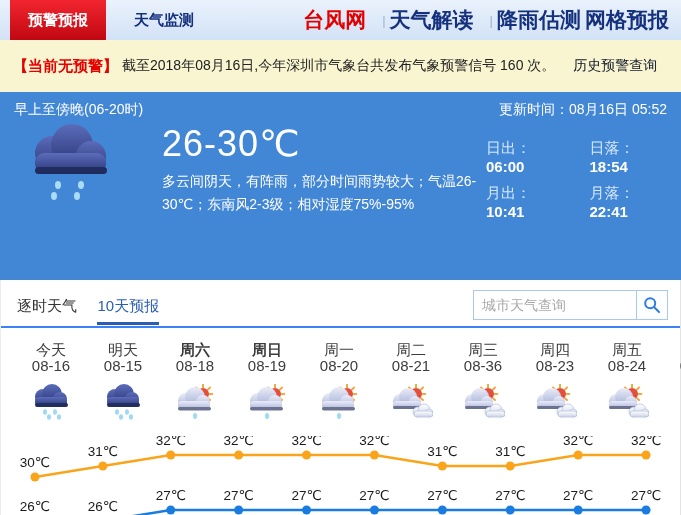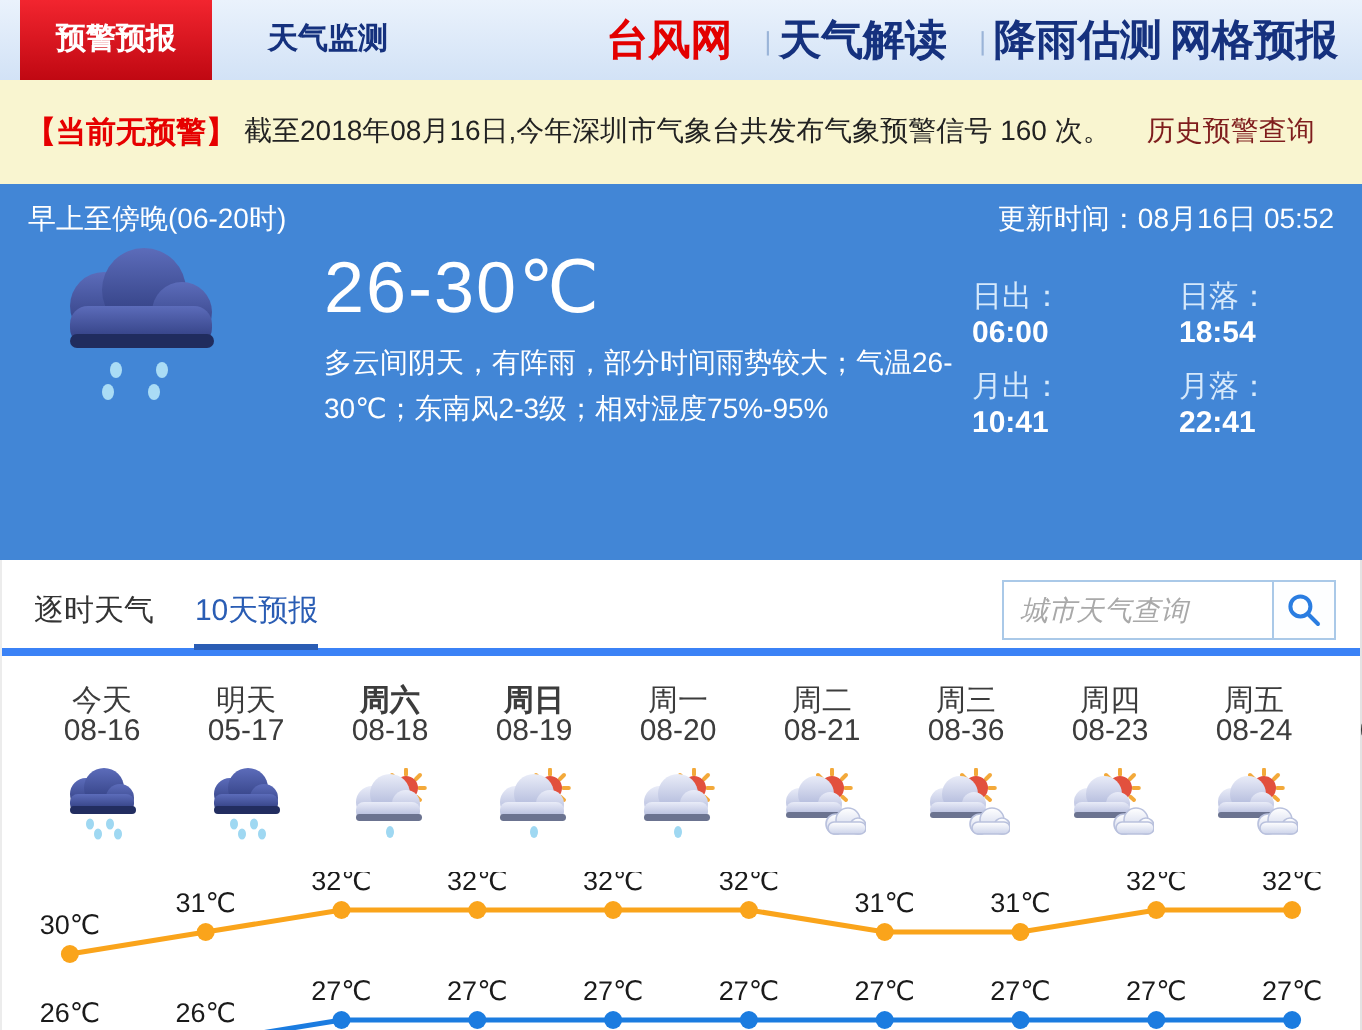--- a/index.html
+++ b/index.html
@@ -13,44 +13,44 @@
   .nav-tab-plain { margin-left:28px; color:#15317e; font-size:15px; font-weight:600; line-height:40px; cursor:pointer; }
   .nav-right { margin-left:auto; display:flex; align-items:center; margin-right:12px; }
   .nav-link { color:#15317e; font-size:21px; font-weight:600; text-decoration:none; cursor:pointer; margin-left:4px; }
   .nav-link.red { color:#e30000; }
   .nav-sep { color:#9ab4d8; margin-left:16px; font-size:13px; }
 
   
   .alertbar { height:52px; background:#f9f5d0; display:flex; align-items:center; padding:0 13px; }
   .alert-badge { color:#e60000; font-weight:bold; font-size:15px; }
   .alert-text { color:#222; font-size:14px; margin-left:4px; }
-  .alert-link { color:#7f1d1d; font-size:14px; margin-left:18px; text-decoration:none; cursor:pointer; }
+  .alert-link { color:#0f172a; font-size:14px; margin-left:18px; text-decoration:none; cursor:pointer; }
 
   
   .hero { height:188px; background:#4286d6; padding:9px 14px 0 14px; color:#fff; }
   .hero-top { display:flex; justify-content:space-between; font-size:14px; }
   .hero-main { display:flex; margin-top:4px; }
   .big-icon { width:96px; height:84px; margin-left:10px; flex:none; }
   .hero-mid { margin-left:42px; width:324px; flex:none; }
   .temp-row { display:flex; align-items:baseline; }
   .big-temp { font-size:36px; letter-spacing:1px; }
   .aq { font-size:15px; margin-left:32px; }
   .desc { font-size:14px; line-height:23px; margin-top:5px; }
   .sunmoon { margin-left:auto; margin-top:16px; margin-right:4px; display:grid;
     grid-template-columns:auto auto; column-gap:30px; row-gap:9px; font-size:15px; align-content:start; }
   .sm-label { color:#d6e9fb; }
   .sm-value { font-weight:bold; }
 
   
   .content { position:relative; height:277px; border-left:1px solid #ececec; border-right:1px solid #e3e3e3; background:#fff; }
-  .tabsrow { position:relative; height:48px; border-bottom:4px solid #3b82f6; }
+  .tabsrow { position:relative; height:48px; border-bottom:2px solid #3b82f6; }
   .ftab { display:inline-block; margin-left:16px; height:45px; line-height:52px; font-size:15px; color:#333; cursor:pointer; }
   .ftab.active { color:#2a5db4; border-bottom:3px solid #2a5db4; }
   .searchbox { position:absolute; right:12px; top:10px; display:flex; }
-  .search-input { width:136px; height:30px; border:1px solid #aac9e8; padding:0 8px; font-size:14px; color:#333; outline:none;font-style:italic; }
+  .search-input { width:164px; height:30px; border:1px solid #aac9e8; padding:0 8px; font-size:14px; color:#333; outline:none; }
   .search-input::placeholder { color:#a9a9a9; }
   .search-btn { width:32px; height:30px; border:1px solid #aac9e8; margin-left:-1px; background:#fdfeff;
     display:flex; align-items:center; justify-content:center; cursor:pointer; }
 
   
   .forecast-cols { display:grid; grid-template-columns:repeat(10,1fr); height:108px; }
   .day-col { text-align:center; cursor:pointer;padding-left:28px; }
   .day-name { display:block; padding-top:13px; font-size:15px; color:#3c3c3c; height:26px; }
   .day-name.wk { font-weight:bold; }
   .day-date { display:block; font-size:15px; color:#3c3c3c; height:24px; line-height:24px; }
@@ -166,21 +166,21 @@
               </g>
               <rect x="6" y="19" width="33" height="4" rx="2" fill="#222d60"></rect>
               <ellipse cx="16" cy="28" rx="2" ry="2.8" fill="#9fd8f2"></ellipse>
               <ellipse cx="20" cy="33" rx="2" ry="2.8" fill="#9fd8f2"></ellipse>
               <ellipse cx="26" cy="28" rx="2" ry="2.8" fill="#9fd8f2"></ellipse>
               <ellipse cx="30" cy="33" rx="2" ry="2.8" fill="#9fd8f2"></ellipse>
             </svg></div>
         </div>
         <div class="day-col">
           <span class="day-name">明天</span>
-          <span class="day-date">05-17</span>
+          <span class="day-date">08-15</span>
           <div class="day-icon"><svg width="44" height="38" viewBox="0 0 44 38">
               <g fill="url(#gDark)">
                 <circle cx="14" cy="13" r="8"></circle>
                 <circle cx="23" cy="10" r="10"></circle>
                 <circle cx="31" cy="15" r="7"></circle>
                 <rect x="6" y="13" width="32" height="9" rx="4"></rect>
               </g>
               <rect x="6" y="19" width="33" height="4" rx="2" fill="#222d60"></rect>
               <ellipse cx="16" cy="28" rx="2" ry="2.8" fill="#9fd8f2"></ellipse>
               <ellipse cx="20" cy="33" rx="2" ry="2.8" fill="#9fd8f2"></ellipse>

